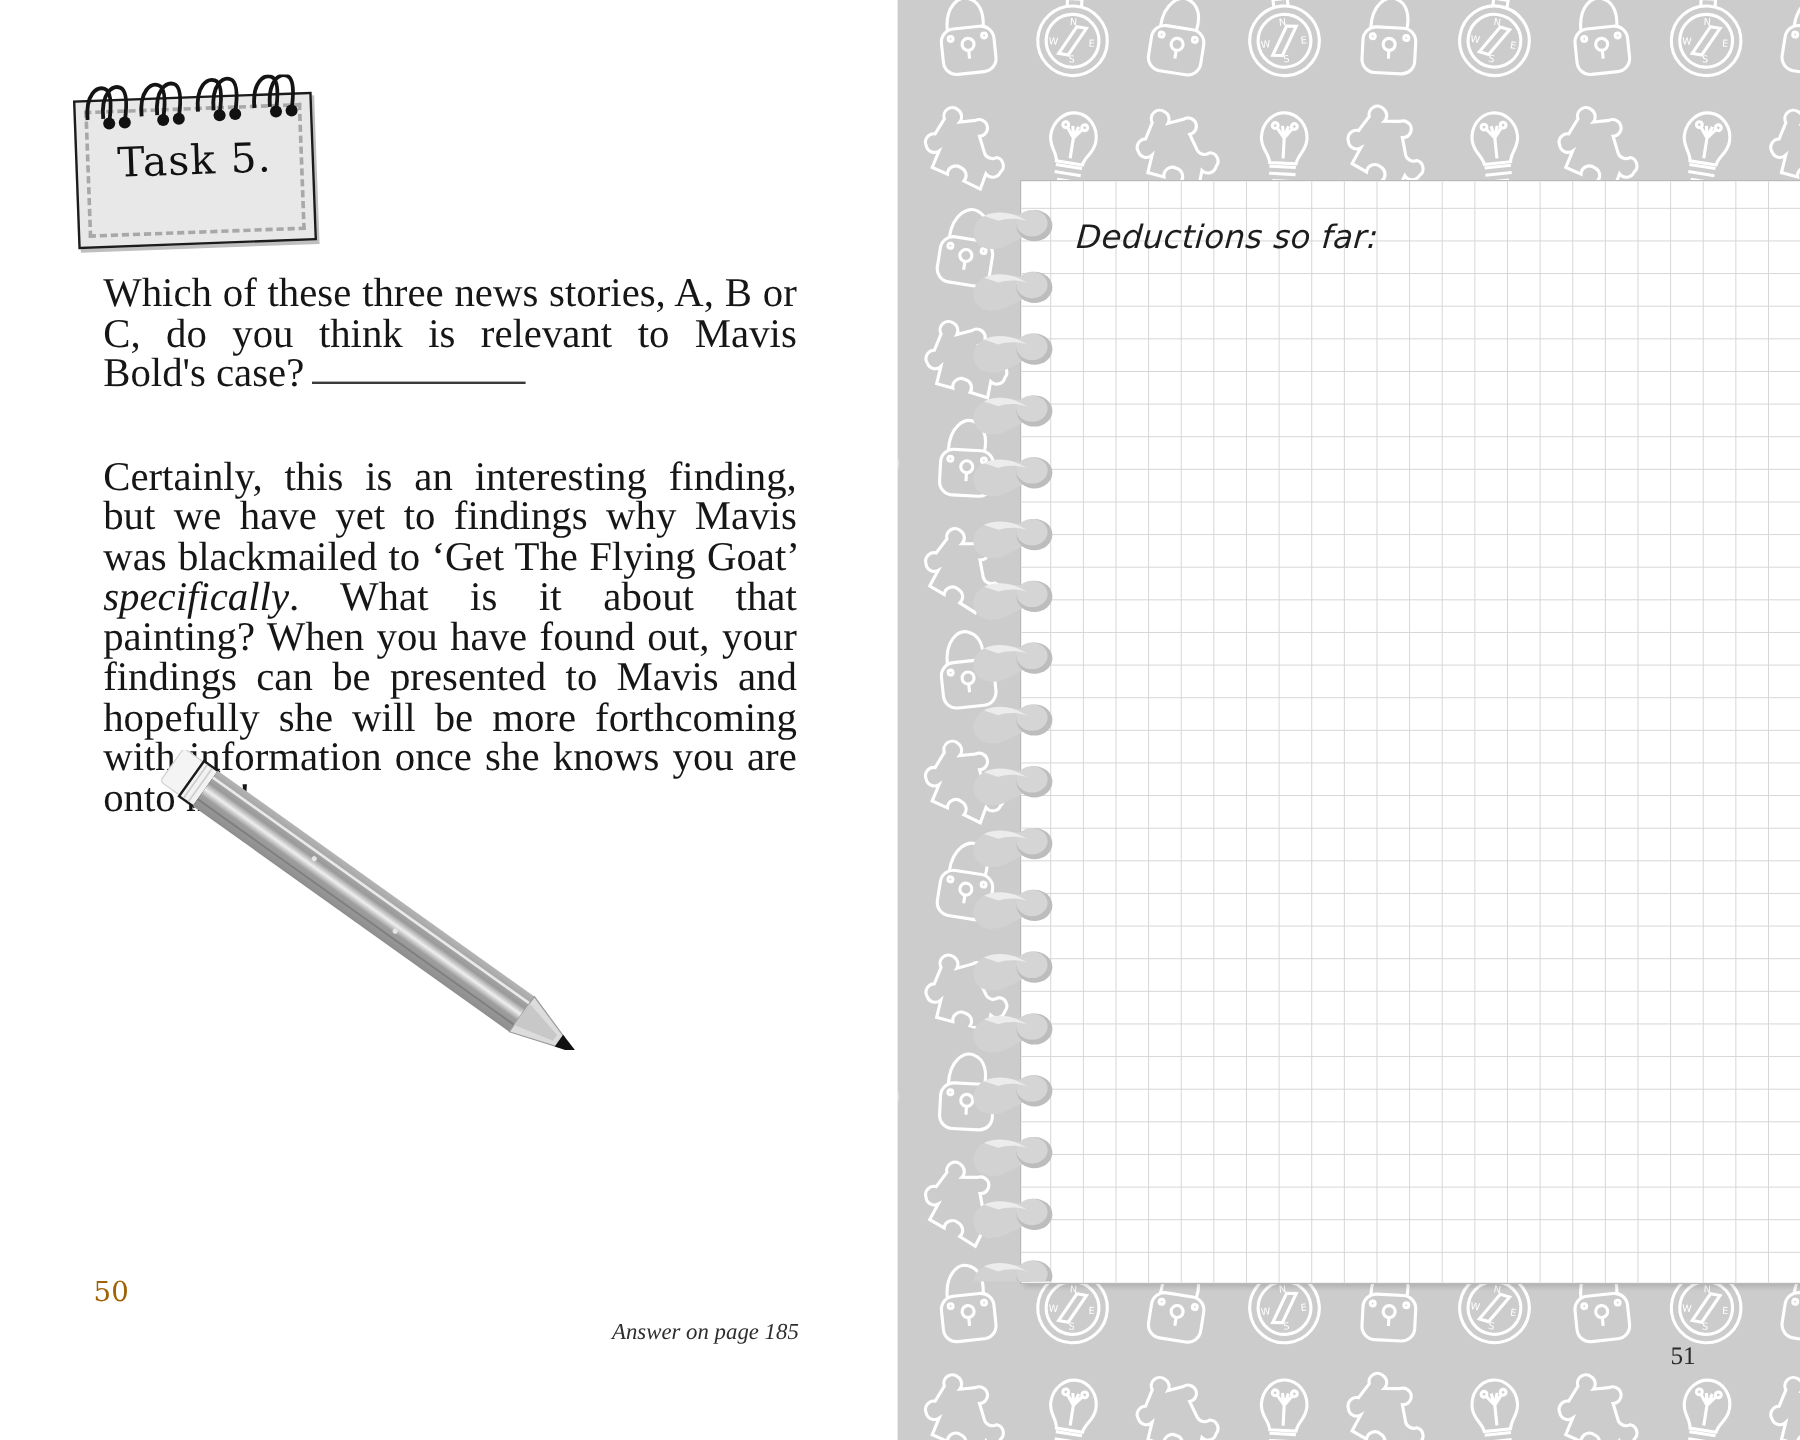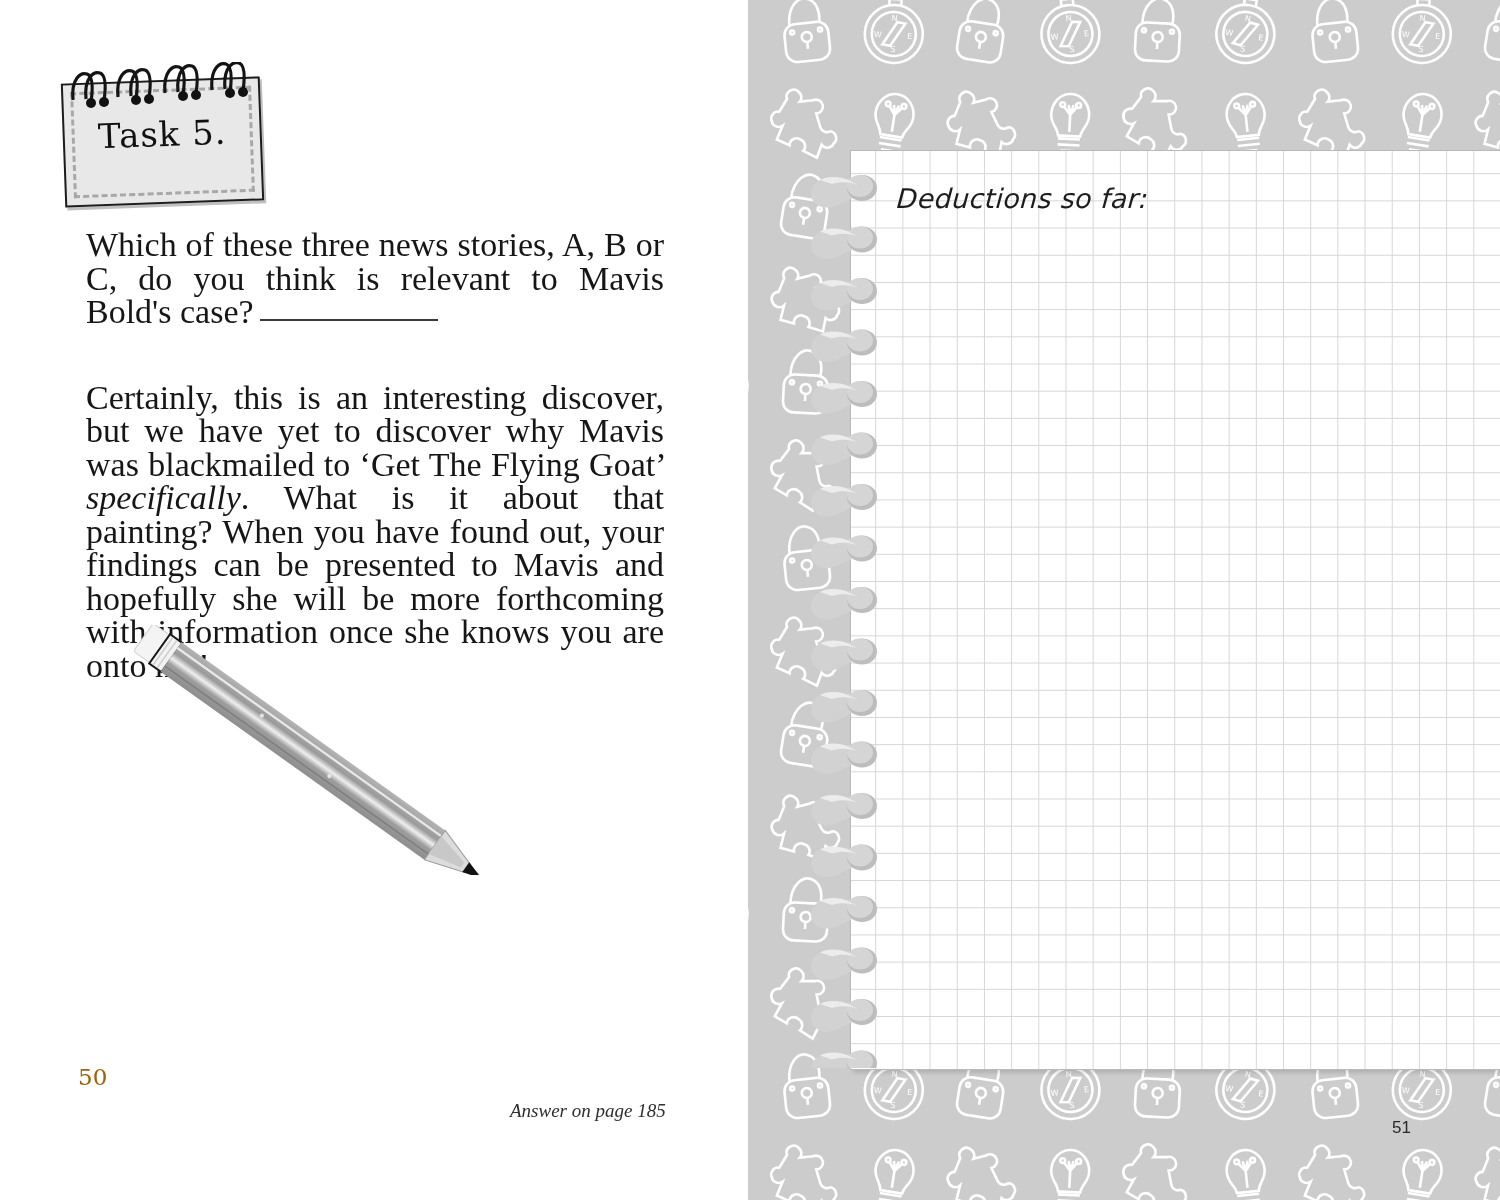--- a/index.html
+++ b/index.html
@@ -115,22 +115,22 @@
     letter-spacing:0.3px;
     transform:skewX(-4deg);
     white-space:nowrap;
   }
   .spiral-rings{
     position:absolute;left:0;top:0;width:120px;height:918px;
   }
 
   .page-no-right{
     position:absolute;left:1392px;top:1118px;
-    font-family:Liberation Sans, sans-serif;
-    font-size:17px;color:#2a2a2a;
+    font-family:Liberation Serif, serif;
+    font-size:21px;color:#2a2a2a;
     z-index:5;
   }
 </style>
 </head>
 <body>
 
 <div class="page">
 
   <div class="left-page">
 
@@ -158,21 +158,21 @@
           <circle cx="128" cy="34" r="5"></circle>
             <circle cx="141" cy="33" r="5"></circle>
           <circle cx="175" cy="31" r="5"></circle>
             <circle cx="188" cy="30" r="5"></circle>
         </g>
       </svg>
     </div>
 
     <div class="body-text">
       <p class="q-para"><span>Which of these three news stories, A, B or C, do you think is relevant to Mavis Bold's case?</span><span class="answer-rule"></span></p>
-      <p class="p2"><span>Certainly, this is an interesting discover, but we have yet to discover why Mavis was blackmailed to ‘Get The Flying Goat’ </span><em>specifically</em><span>. What is it about that painting? When you have found out, your findings can be presented to Mavis and hopefully she will be more forthcoming with information once she knows you are onto her!</span></p>
+      <p class="p2"><span>Certainly, this is an interesting finding, but we have yet to findings why Mavis was blackmailed to ‘Get The Flying Goat’ </span><em>specifically</em><span>. What is it about that painting? When you have found out, your findings can be presented to Mavis and hopefully she will be more forthcoming with information once she knows you are onto her!</span></p>
     </div>
 
     <svg class="pencil" viewBox="0 0 430 250">
       <defs>
         <linearGradient id="pbody" x1="0" y1="0" x2="0" y2="1">
           <stop offset="0%" stop-color="#b4b4b4"></stop>
           <stop offset="35%" stop-color="#9a9a9a"></stop>
           <stop offset="52%" stop-color="#efefef"></stop>
           <stop offset="68%" stop-color="#9d9d9d"></stop>
           <stop offset="100%" stop-color="#8e8e8e"></stop>

